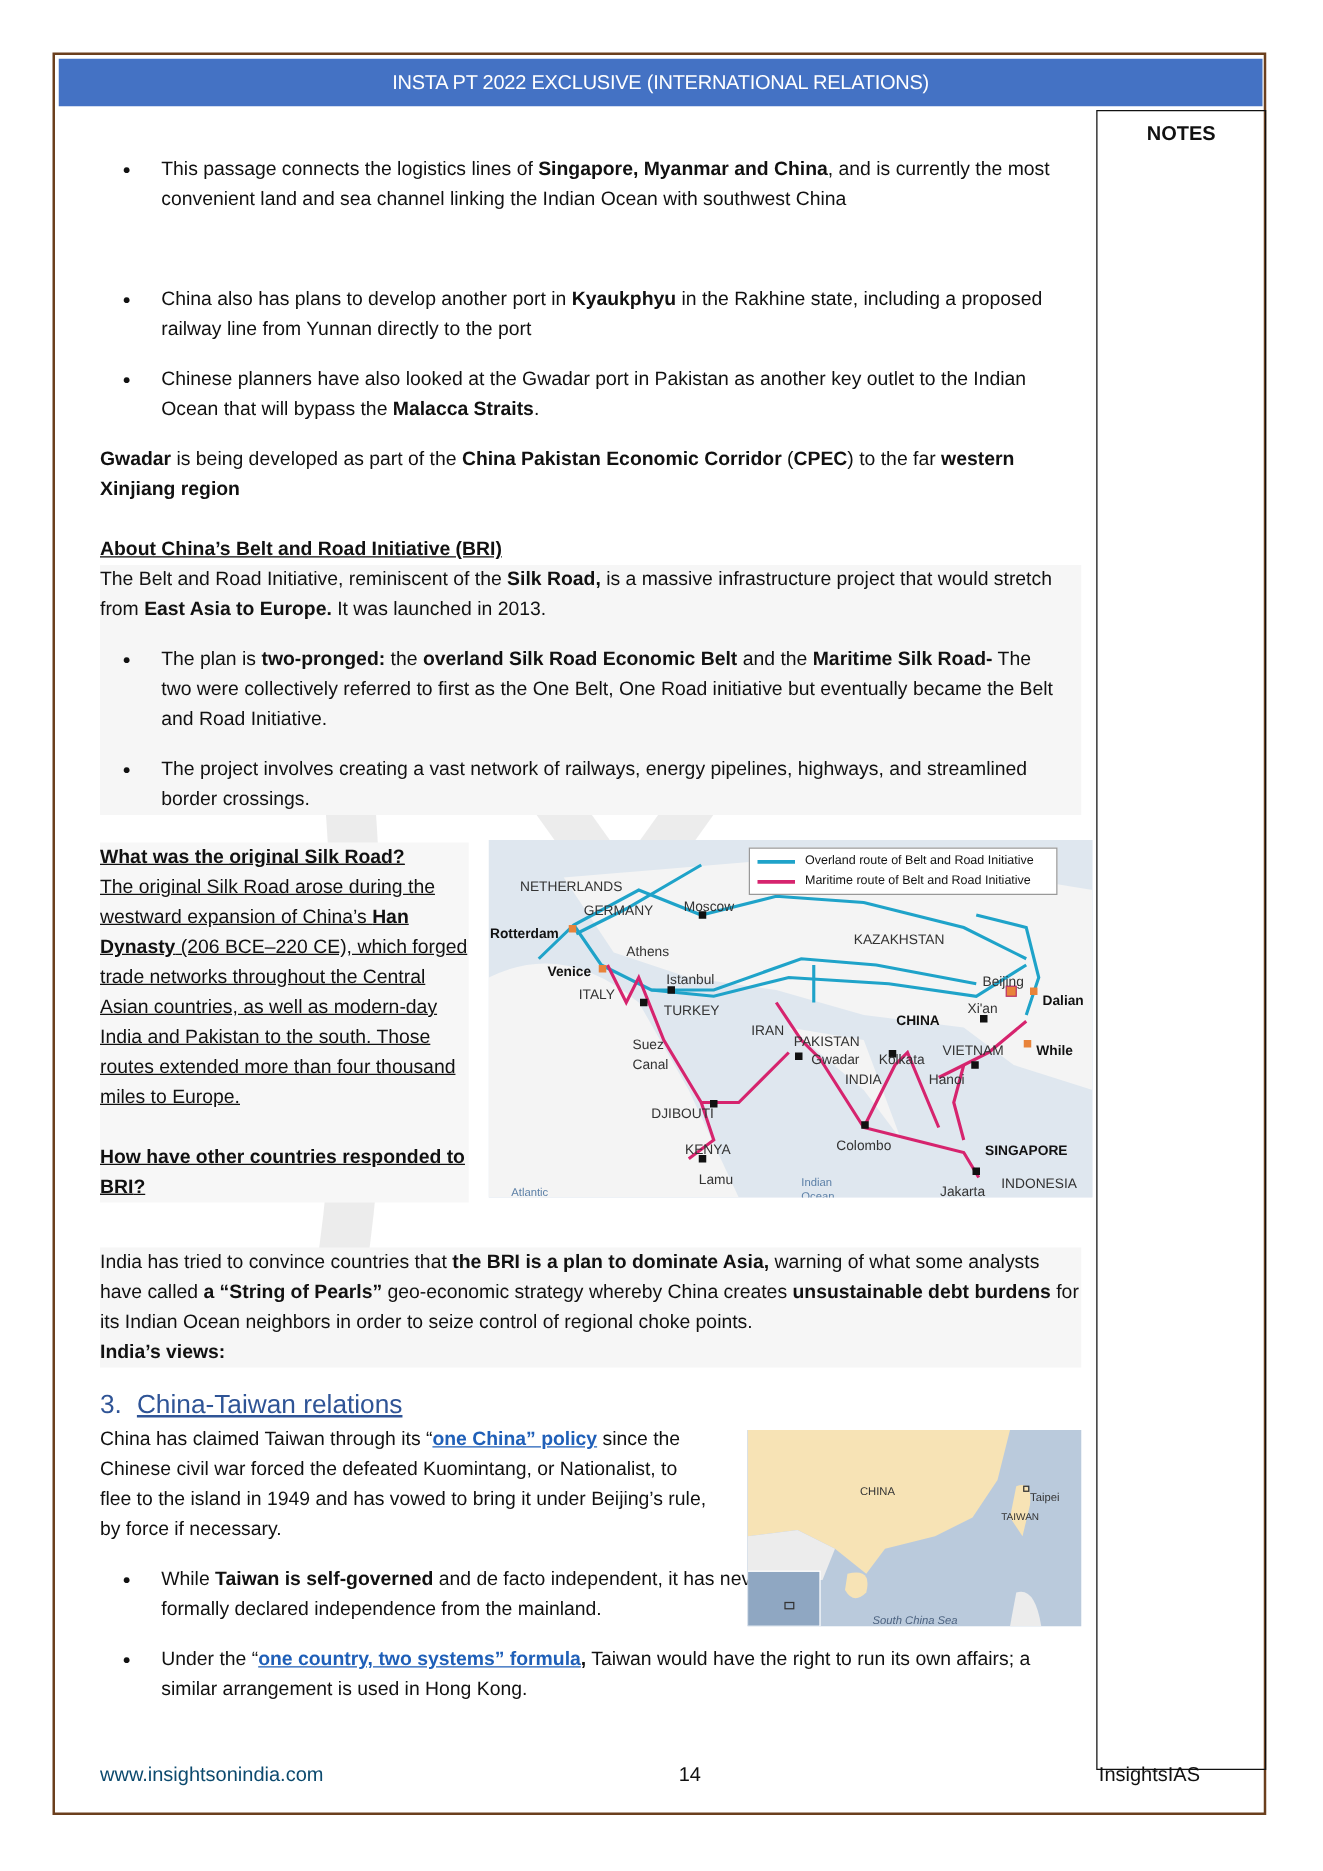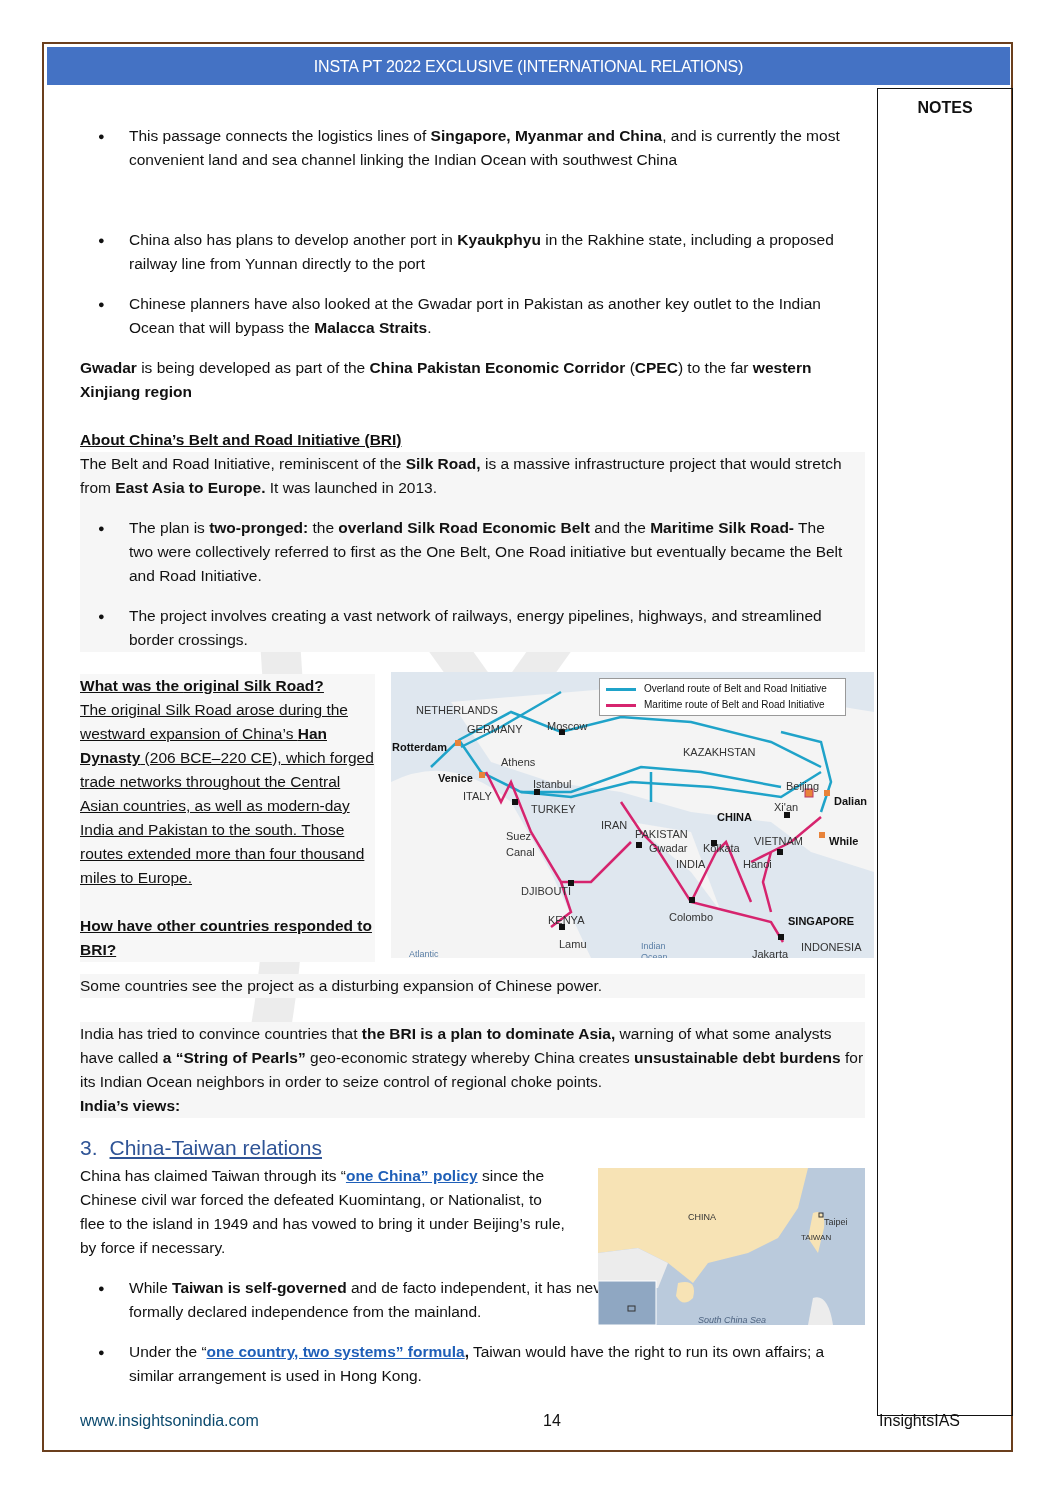--- a/index.html
+++ b/index.html
@@ -166,23 +166,20 @@
       <span class="maplabel" style="left:278px;top:233px">Colombo</span>
       <span class="maplabel bold" style="left:397px;top:237px">SINGAPORE</span>
       <span class="maplabel" style="left:410px;top:263px">INDONESIA</span>
       <span class="maplabel" style="left:361px;top:270px">Jakarta</span>
       <span class="maplabel" style="left:18px;top:270px;color:#5b7fa6;font-size:9px">Atlantic</span>
       <span class="maplabel" style="left:250px;top:262px;color:#5b7fa6;font-size:9px">Indian</span>
       <span class="maplabel" style="left:250px;top:273px;color:#5b7fa6;font-size:9px">Ocean</span>
     </div>
   </div>
 
-  <div class="shade">
-    <p class="p">Some countries see the project as a disturbing expansion of Chinese power.</p>
-  </div>
   <div class="gap"></div>
 
   <div class="shade">
     <p class="p"><span>India has tried to convince countries that </span><b>the BRI is a plan to dominate Asia,</b><span> warning of what some analysts have called </span><b>a “String of Pearls”</b><span> geo-economic strategy whereby China creates </span><b>unsustainable debt burdens</b><span> for its Indian Ocean neighbors in order to seize control of regional choke points.</span></p>
     <p class="p" style="font-weight:bold">India’s views:</p>
   </div>
 
   <div class="sec-title">
     <span class="num">3.</span><span class="txt">China-Taiwan relations</span>
   </div>

